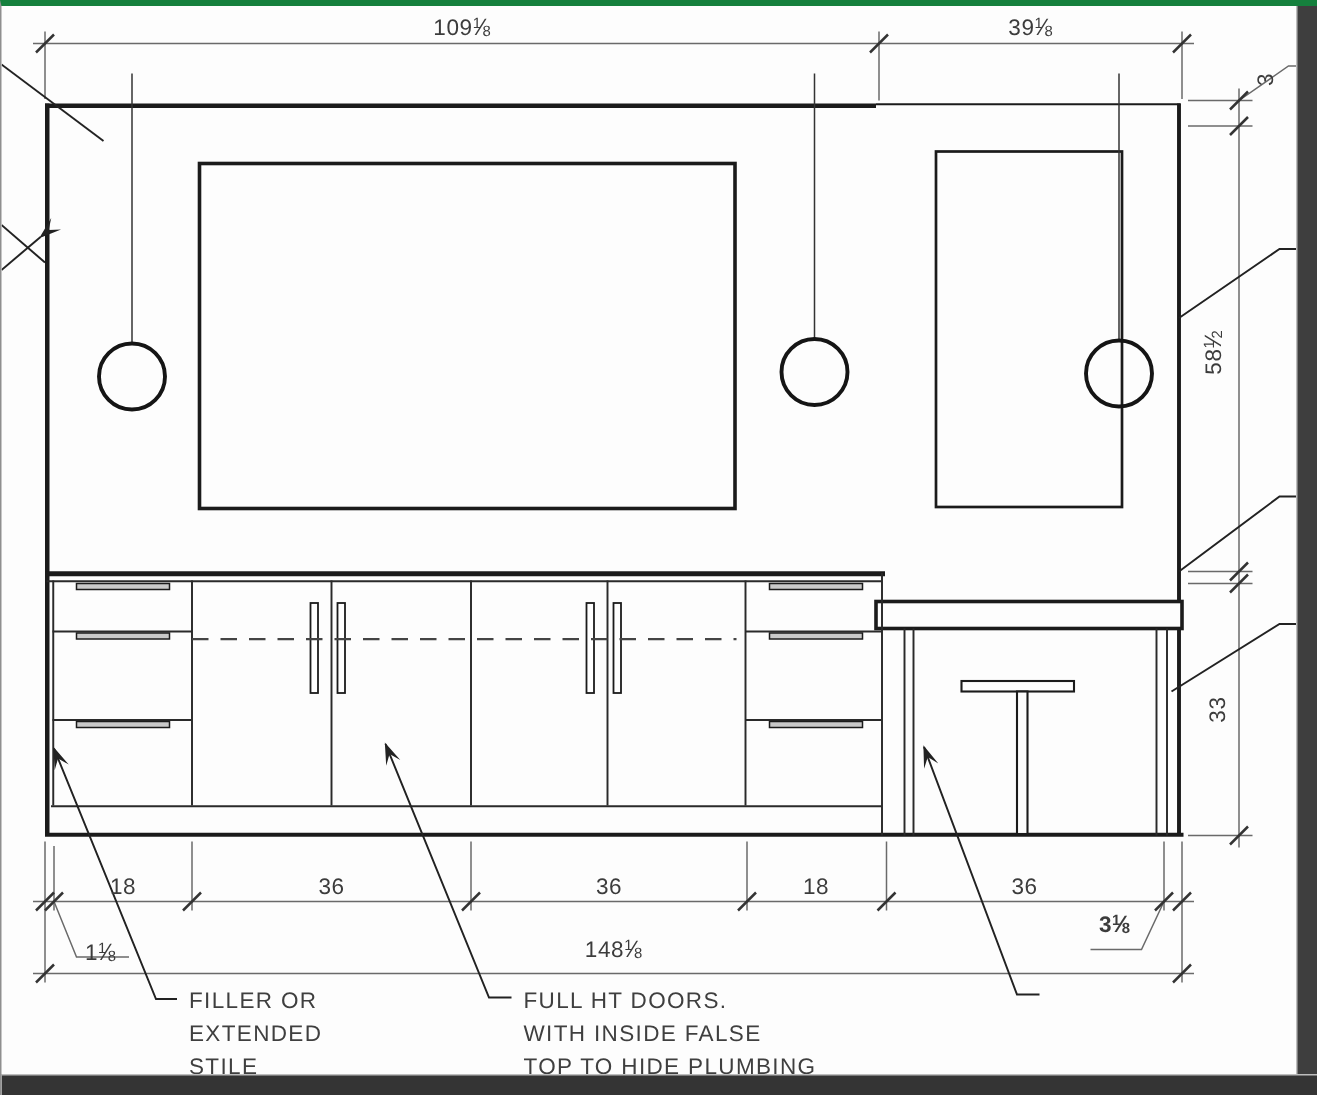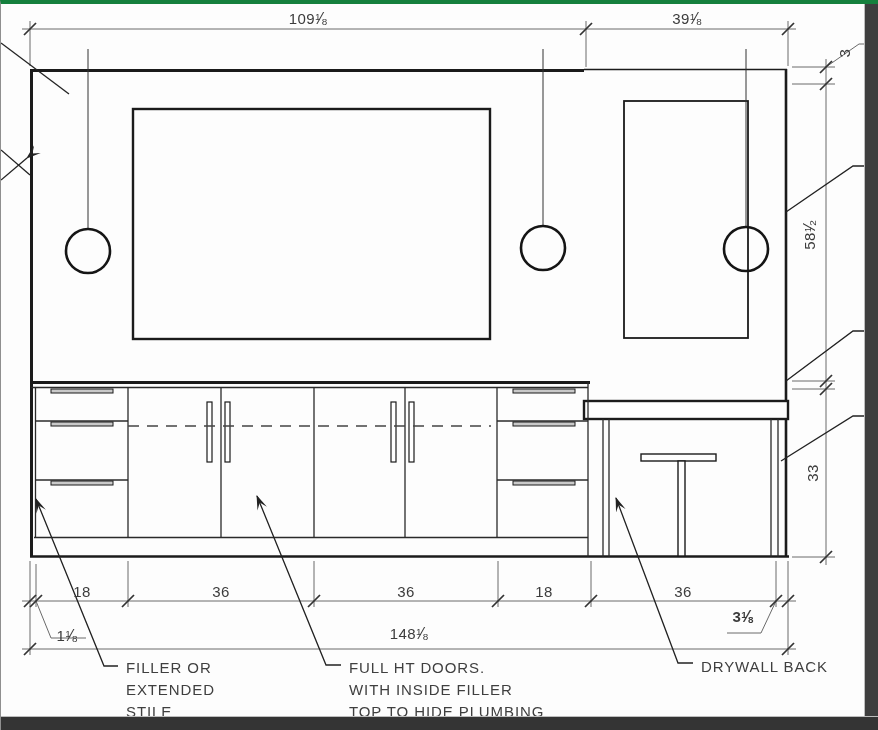--- a/index.html
+++ b/index.html
@@ -187,20 +187,19 @@
 <div class="dim" style="left:682px;top:579px;">36</div>
 
 <div class="dim" style="left:66px;top:612px;margin-top:11px;">1<sup>1</sup><span class="fslash">⁄</span><sub>8</sub></div>
 <div class="dim" style="left:742px;top:604px;font-weight:bold;">3<sup>1</sup><span class="fslash">⁄</span><sub>8</sub></div>
 <div class="dim" style="left:408px;top:621px;">148<sup>1</sup><span class="fslash">⁄</span><sub>8</sub></div>
 
 <div class="note" style="left:125px;top:653px;">FILLER OR
 EXTENDED
 STILE</div>
 <div class="note" style="left:348px;top:653px;">FULL HT DOORS.
-WITH INSIDE FILLER
+WITH INSIDE FALSE
 TOP TO HIDE PLUMBING</div>
-<div class="note" style="left:700px;top:652px;">DRYWALL BACK</div>
 
 <div class="edge-right"></div>
 <div class="edge-bottom"></div>
 
 </div>
 
 </body></html>

